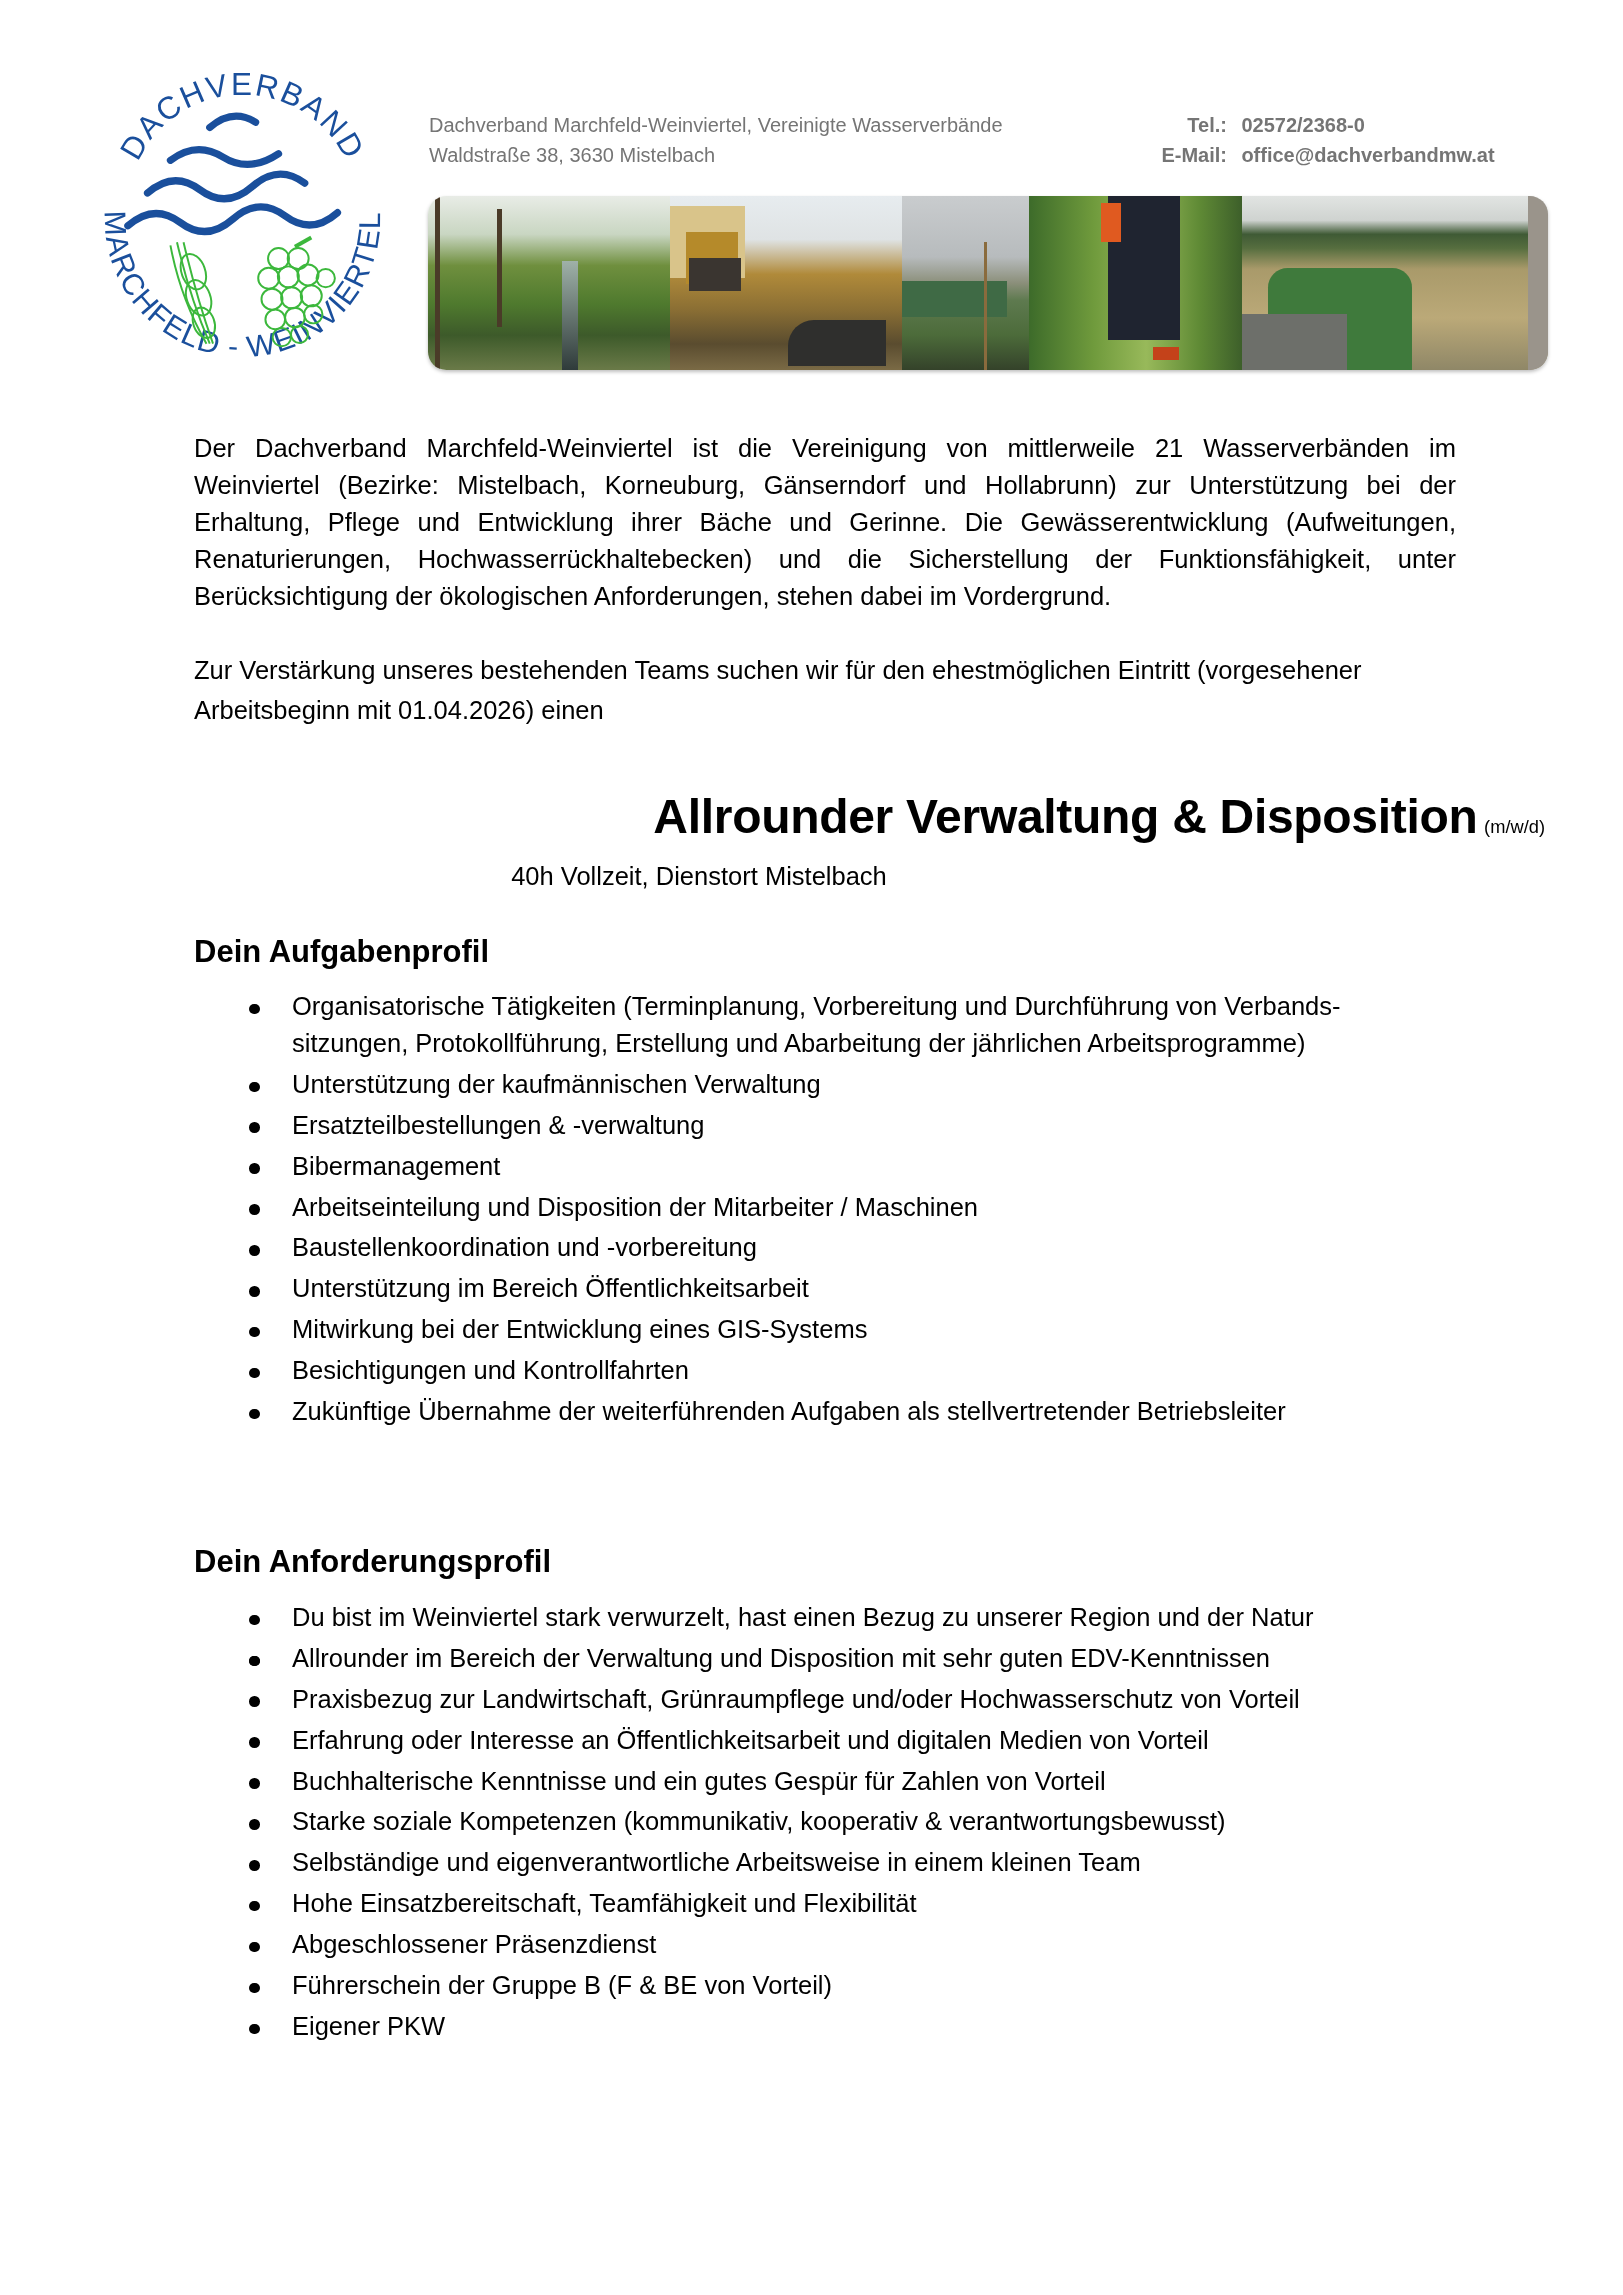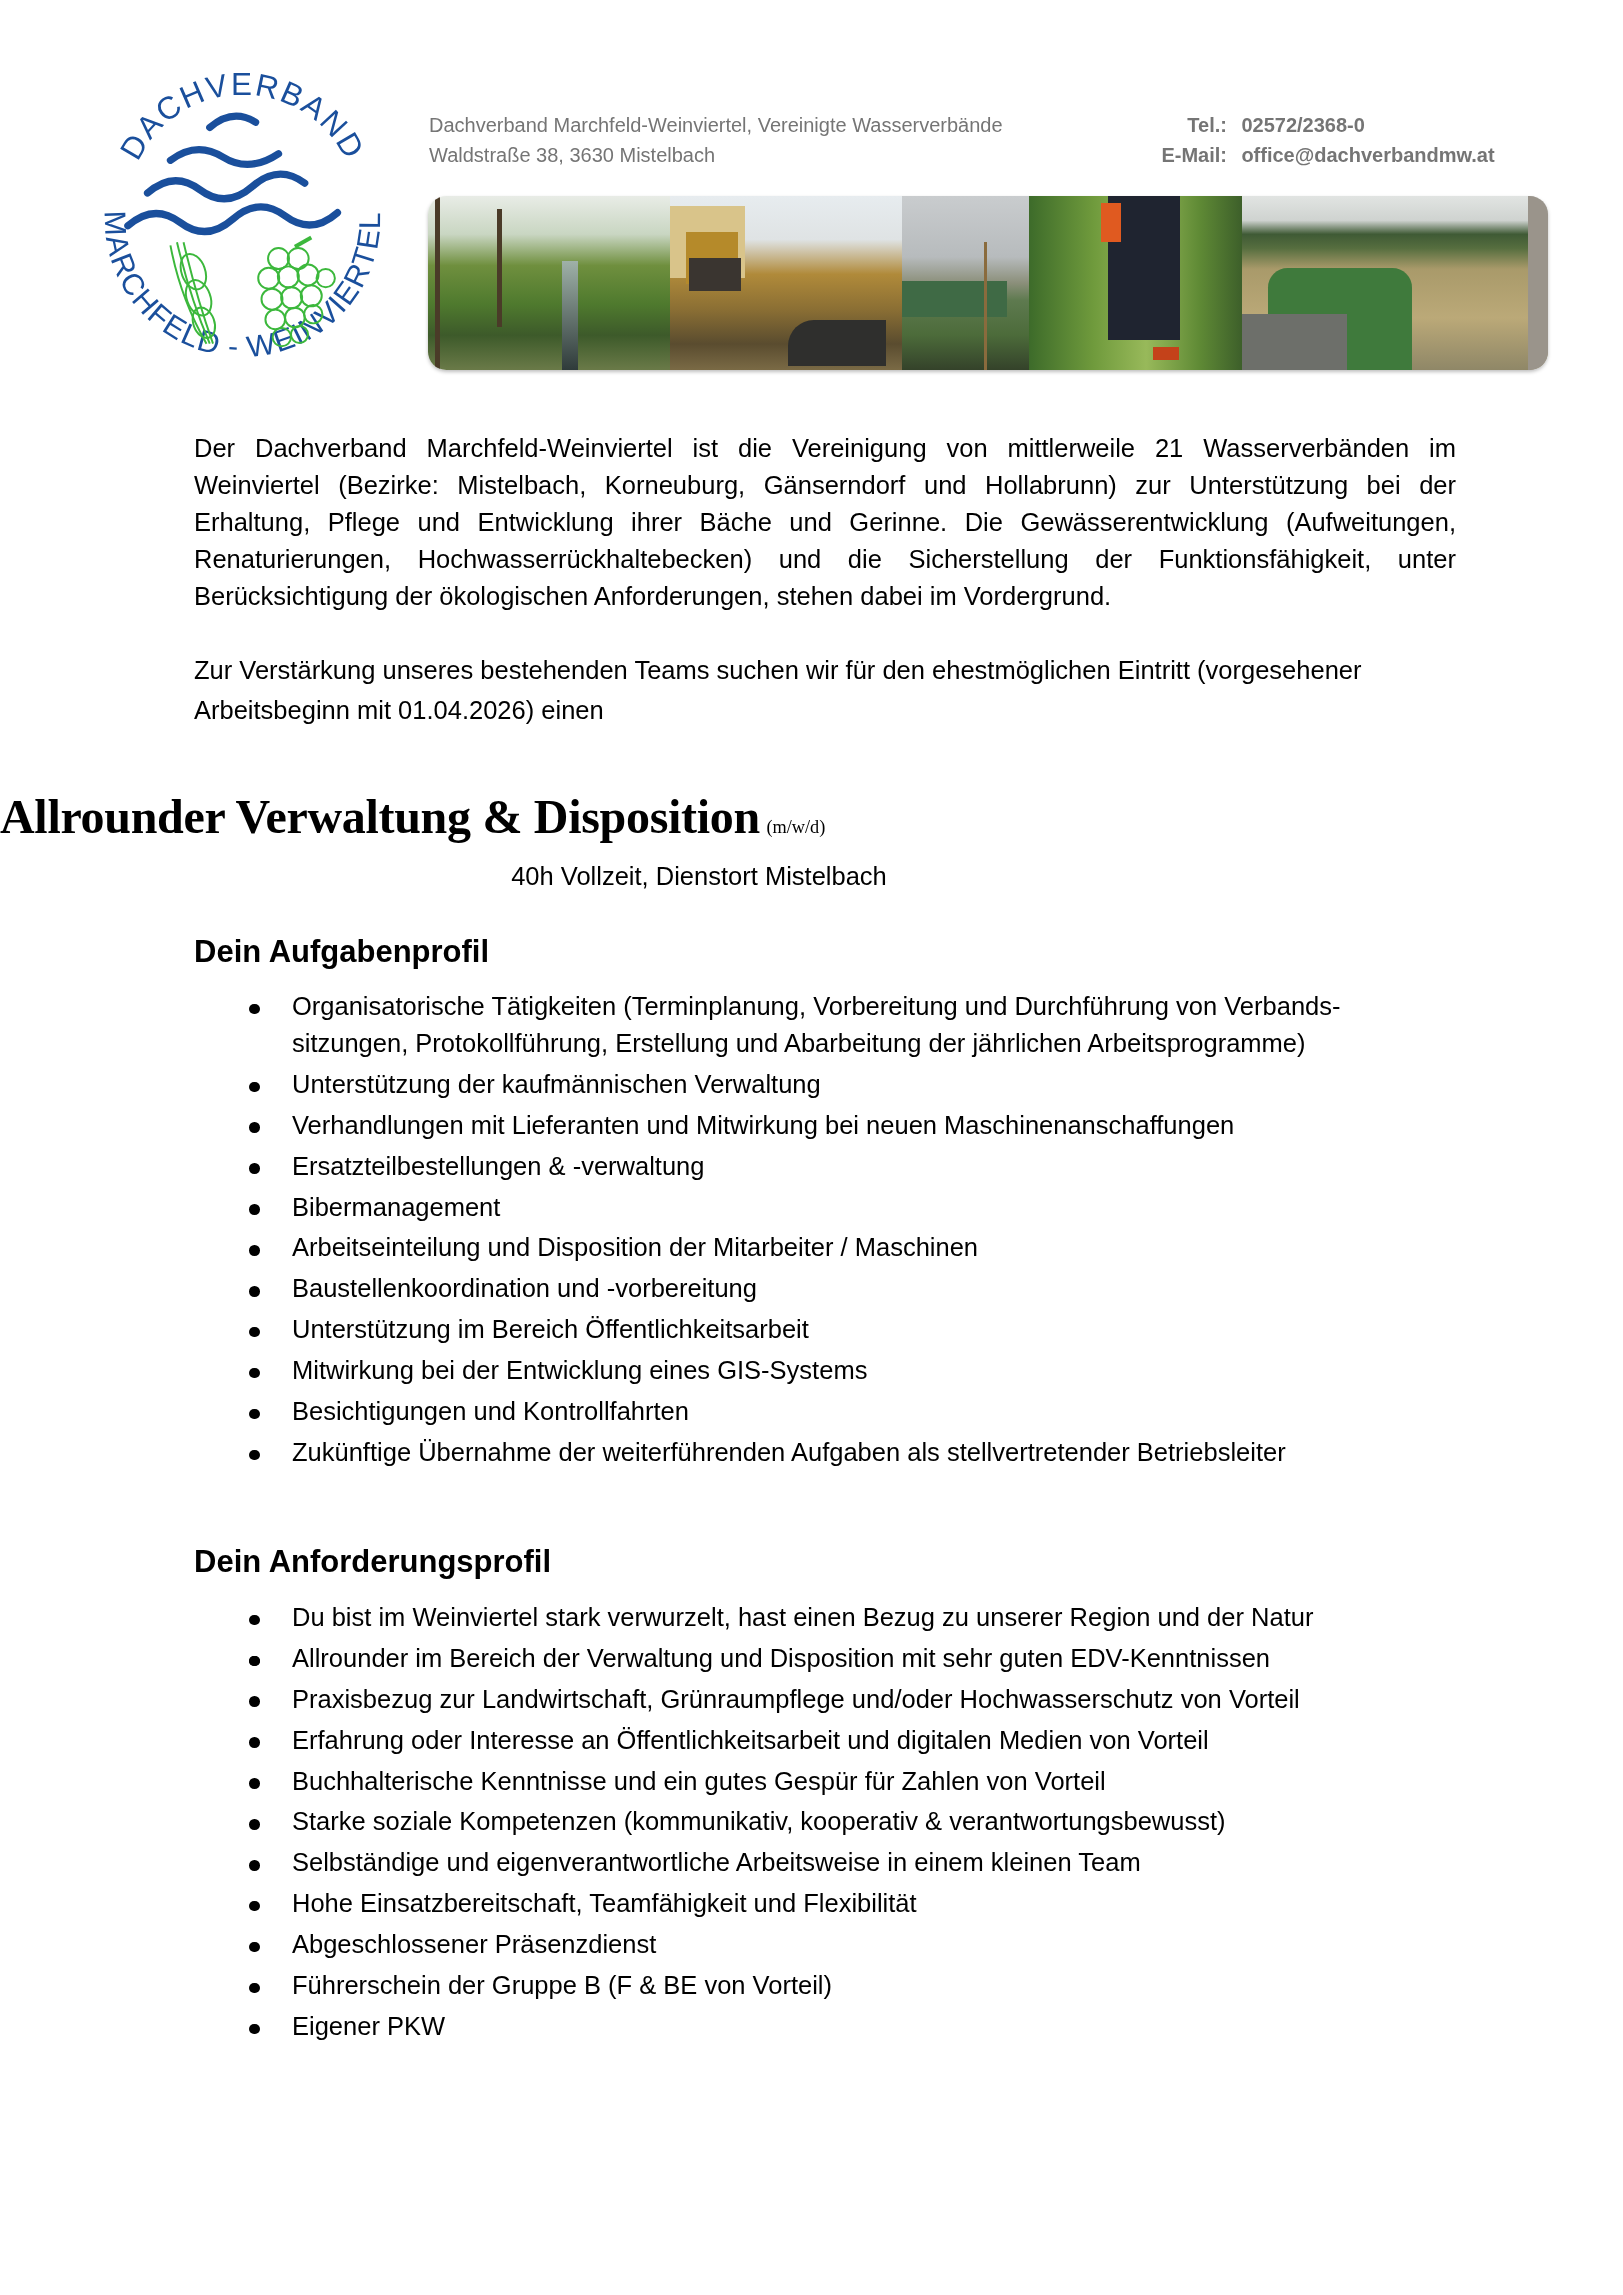--- a/index.html
+++ b/index.html
@@ -16,21 +16,21 @@
       position: absolute; left: 428px; top: 196px; width: 1120px; height: 174px;
       border-radius: 18.3px; overflow: hidden; display: flex;
       box-shadow: 0 2px 3.9px rgba(0,0,0,0.25);
     }
     .photo { height: 100%; position: relative; }
     .content { position: absolute; left: 194px; width: 1262px; }
     .para { font-size: 25.5px; line-height: 37px; text-align: justify; margin: 0; }
     .p1 { top: 430px; }
     .p2 { top: 652px; text-align: left; }
     .p2 .l2 { display: block; margin-top: 3px; }
-    .title { position: absolute; left: 0; width: 1545px; top: 789px; text-align: left; font-family: Liberation Serif, serif; }
+    .title { position: absolute; left: 0; width: 1545px; top: 789px; text-align: right; }
     .title .main { font-weight: bold; font-size: 48px; letter-spacing: -0.3px; }
     .title .mwd { font-size: 18.3px; margin-left: 6.5px; }
     .subtitle { position: absolute; left: 0; width: 1398px; top: 862px; text-align: center; font-size: 25.5px; }
     .section-h { position: absolute; left: 194px; font-weight: bold; font-size: 31px; }
     .sh1 { top: 934px; }
     .sh2 { top: 1544px; }
     ul.blist { position: absolute; left: 194px; width: 1262px; margin: 0; padding: 0; list-style: none; }
     ul.blist li { position: relative; padding-left: 98px; font-size: 25.5px; line-height: 37px; margin-bottom: 3.9px; }
     ul.blist li .dot { position: absolute; left: 55px; top: 15.7px; width: 10.5px; height: 10.5px; background: #000; border-radius: 50%; }
     .l1 { top: 988px; }
@@ -136,21 +136,20 @@
 
 <div class="title">
   <span class="main">Allrounder Verwaltung &amp; Disposition</span><span class="mwd">(m/w/d)</span>
 </div>
 <div class="subtitle">40h Vollzeit, Dienstort Mistelbach</div>
 
 <div class="section-h sh1">Dein Aufgabenprofil</div>
 <ul class="blist l1">
     <li><span class="dot"></span><span>Organisatorische Tätigkeiten (Terminplanung, Vorbereitung und Durchführung von Verbands-sitzungen, Protokollführung, Erstellung und Abarbeitung der jährlichen Arbeitsprogramme)</span></li>
     <li><span class="dot"></span><span>Unterstützung der kaufmännischen Verwaltung</span></li>
-    <li><span class="dot"></span><span>Verhandlungen mit Lieferanten und Mitwirkung bei neuen Maschinenanschaffungen</span></li>
     <li><span class="dot"></span><span>Ersatzteilbestellungen &amp; -verwaltung</span></li>
     <li><span class="dot"></span><span>Bibermanagement</span></li>
     <li><span class="dot"></span><span>Arbeitseinteilung und Disposition der Mitarbeiter / Maschinen</span></li>
     <li><span class="dot"></span><span>Baustellenkoordination und -vorbereitung</span></li>
     <li><span class="dot"></span><span>Unterstützung im Bereich Öffentlichkeitsarbeit</span></li>
     <li><span class="dot"></span><span>Mitwirkung bei der Entwicklung eines GIS-Systems</span></li>
     <li><span class="dot"></span><span>Besichtigungen und Kontrollfahrten</span></li>
     <li><span class="dot"></span><span>Zukünftige Übernahme der weiterführenden Aufgaben als stellvertretender Betriebsleiter</span></li>
   </ul>
 

